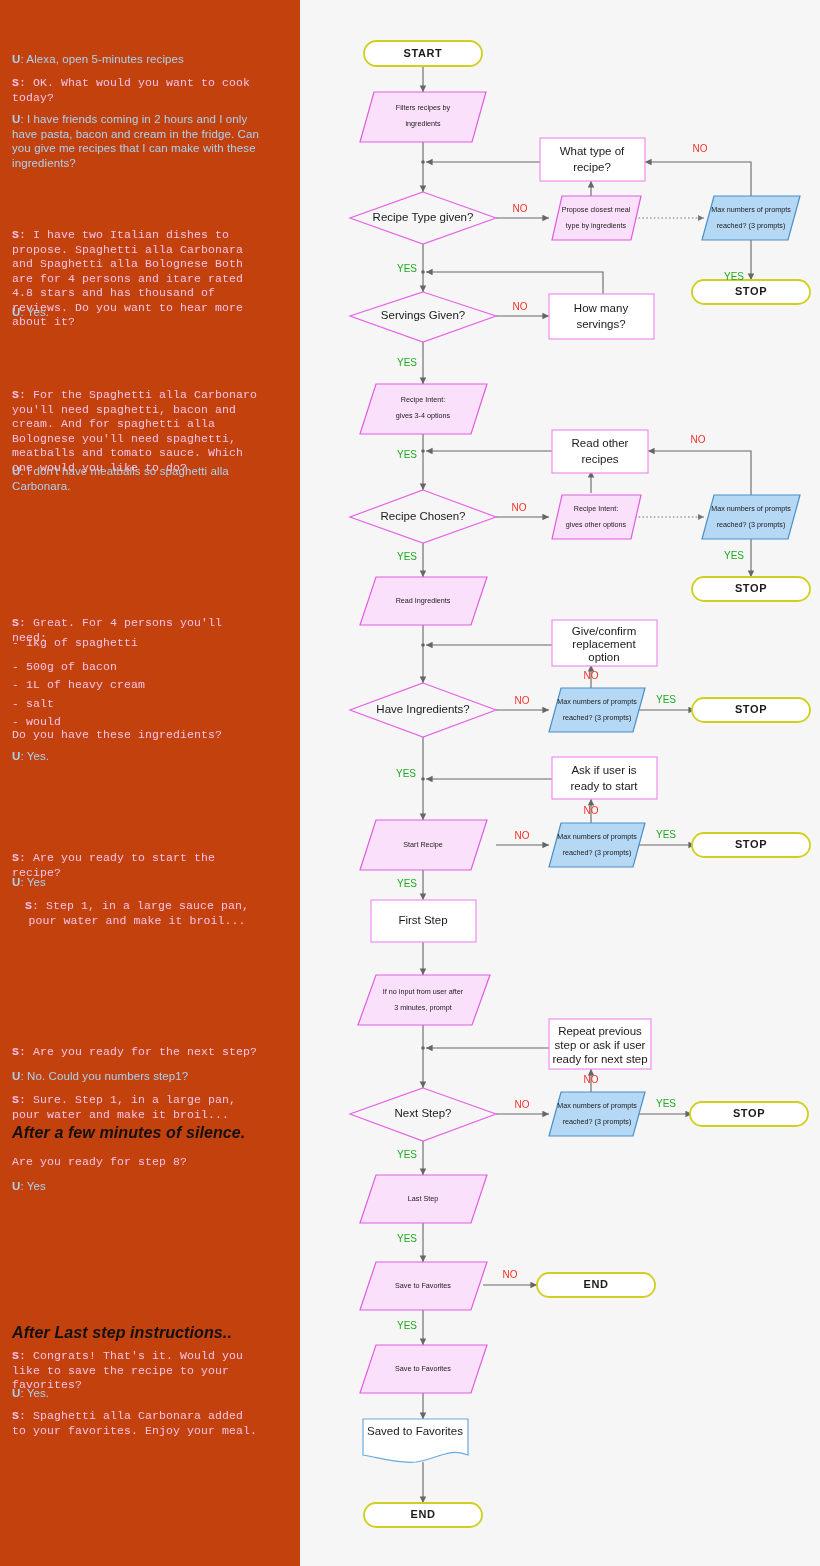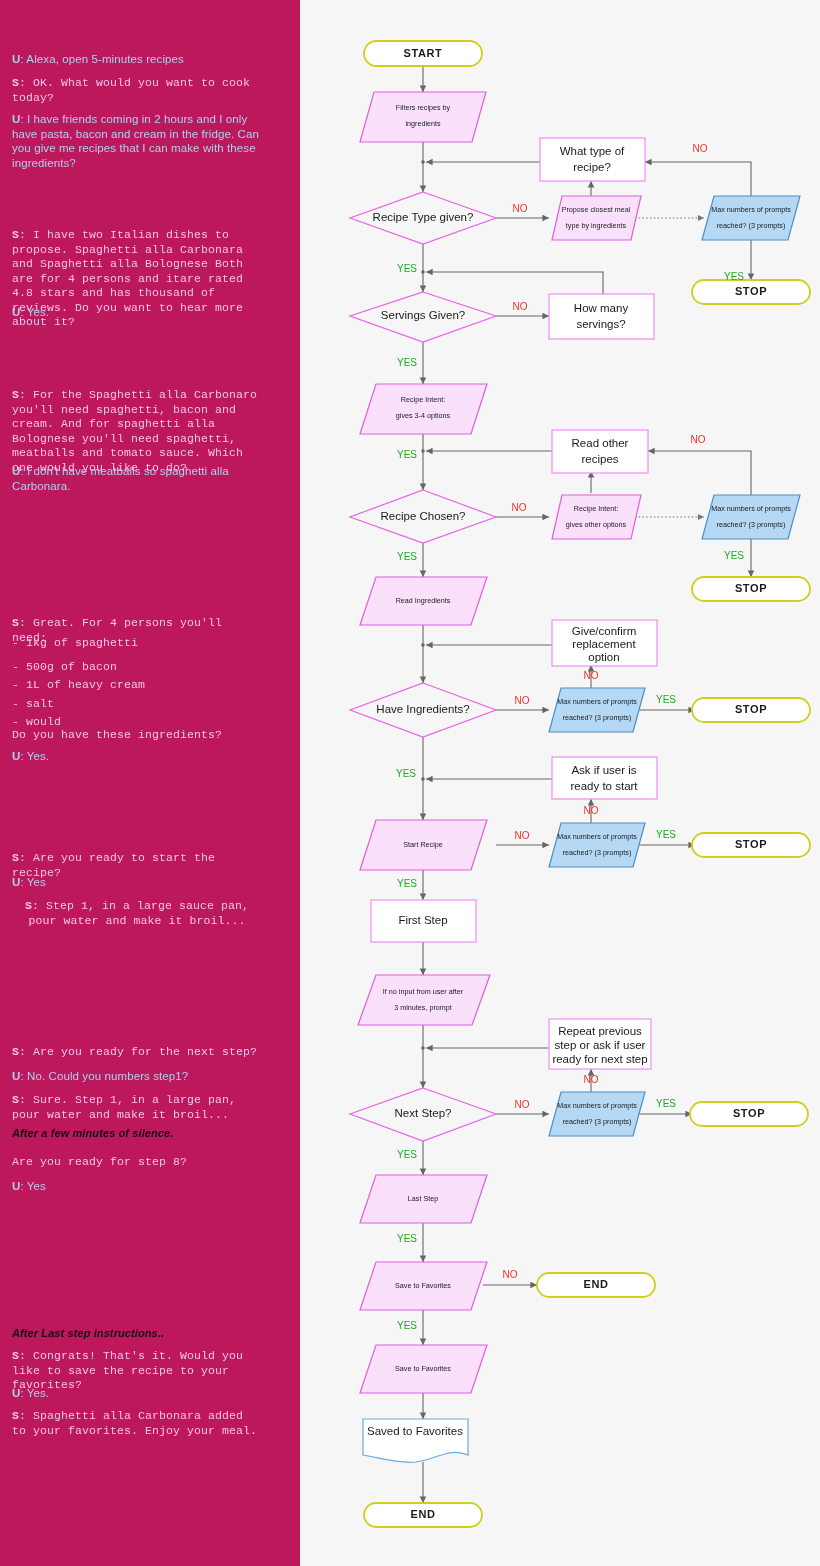--- a/index.html
+++ b/index.html
@@ -8,34 +8,34 @@
     background:#f6f6f6;
     font-family:"Liberation Sans", sans-serif;
     overflow:hidden;
     position:relative;
   }
   #page{position:relative;width:820px;height:1566px;}
 
   
   #transcript{
     position:absolute;left:0;top:0;width:300px;height:1566px;
-    background:#be185d;
+    background:#c2410c;
   }
   .tline{
     position:absolute;
     left:12px;
     width:250px;
     font-size:11.5px;
     line-height:14.5px;
     letter-spacing:0.1px;
   }
   .tline .spk{font-weight:bold;}
   .u{color:#a9d2f2;}
   .s{color:#f8c3ea;font-family:Liberation Mono, monospace;}
-  .note{color:#111;font-style:italic;font-weight:bold;font-size:11px;}
+  .note{color:#111;font-style:italic;font-weight:bold;font-size:16px;}
 
   
   #flow{position:absolute;left:300px;top:0;width:520px;height:1566px;}
   #flow svg{display:block;}
   .nodetext{
     font-family:"Liberation Sans", sans-serif;
     fill:#1a1a1a;
     text-anchor:middle;
     dominant-baseline:middle;
   }

